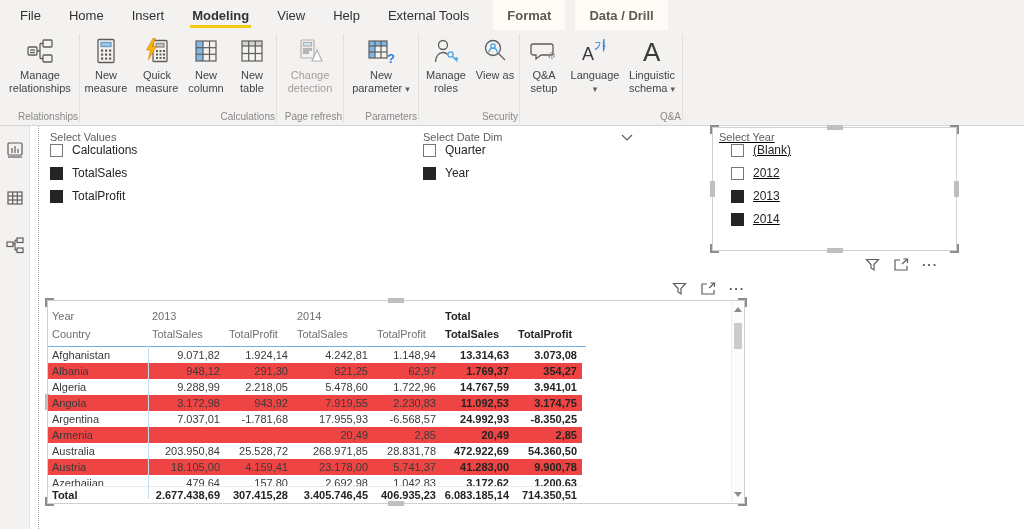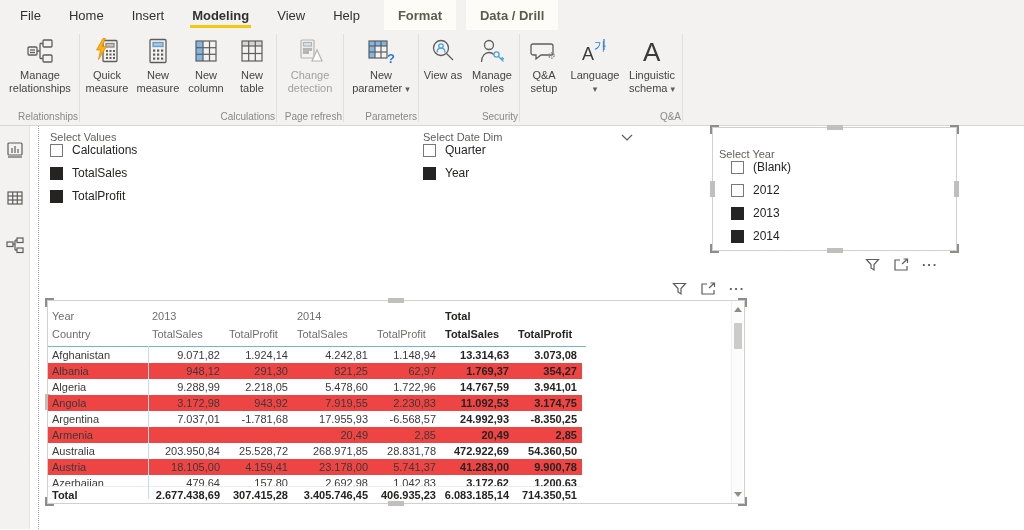--- a/index.html
+++ b/index.html
@@ -97,20 +97,21 @@
 <div class="app">
 
   <div class="ribbon">
     <div class="tabbar">
         <div class="tab">File</div>
         <div class="tab">Home</div>
         <div class="tab">Insert</div>
         <div class="tab active">Modeling</div>
         <div class="tab">View</div>
         <div class="tab">Help</div>
+        <div class="tab">External Tools</div>
         <div class="tab contextual">Format</div>
         <div class="tab contextual">Data / Drill</div>
       </div>
     <div class="ribbon-body">
 
       <div class="rgroup">
         <div class="rbuttons">
           <div class="rbtn" style="width:76px">
             <div class="ricon">
               <svg class="icn" width="30" height="30" viewBox="0 0 30 30" fill="none" stroke="#5f5d5b" stroke-width="1.3">
@@ -124,20 +125,40 @@
             </div>
             <div class="rlabel">Manage relationships</div>
           </div>
         </div>
         <div class="rgroup-label">Relationships</div>
       </div>
       <div class="rsep"></div>
 
       <div class="rgroup">
         <div class="rbuttons">
+          <div class="rbtn" style="width:50px">
+            <div class="ricon">
+              <svg class="icn" width="28" height="28" viewBox="0 0 28 28" fill="none" stroke="#5f5d5b" stroke-width="1.3">
+                <rect x="6" y="2.5" width="16" height="23" rx="1"></rect>
+                <rect x="9" y="5.5" width="10" height="4" fill="#9ecbec" stroke="#6b9dc4"></rect>
+                <g fill="#5f5d5b" stroke="none">
+                  <rect x="9" y="12.5" width="2.2" height="2.2"></rect>
+                    <rect x="13" y="12.5" width="2.2" height="2.2"></rect>
+                    <rect x="17" y="12.5" width="2.2" height="2.2"></rect>
+                  <rect x="9" y="16.5" width="2.2" height="2.2"></rect>
+                    <rect x="13" y="16.5" width="2.2" height="2.2"></rect>
+                    <rect x="17" y="16.5" width="2.2" height="2.2"></rect>
+                  <rect x="9" y="20.5" width="2.2" height="2.2"></rect>
+                    <rect x="13" y="20.5" width="2.2" height="2.2"></rect>
+                    <rect x="17" y="20.5" width="2.2" height="2.2"></rect>
+                </g>
+              </svg>
+            </div>
+            <div class="rlabel">New measure</div>
+          </div>
           <div class="rbtn" style="width:52px">
             <div class="ricon">
               <svg class="icn" width="28" height="28" viewBox="0 0 28 28" fill="none" stroke="#5f5d5b" stroke-width="1.3">
                 <rect x="10" y="3.5" width="14" height="21" rx="1"></rect>
                 <rect x="13" y="6.5" width="8" height="3.5" fill="#c9c7c5" stroke="#8a8886"></rect>
                 <g fill="#5f5d5b" stroke="none">
                   <rect x="13" y="13" width="2" height="2"></rect>
                     <rect x="16.5" y="13" width="2" height="2"></rect>
                     <rect x="20" y="13" width="2" height="2"></rect>
                   <rect x="13" y="16.5" width="2" height="2"></rect>
@@ -145,40 +166,20 @@
                     <rect x="20" y="16.5" width="2" height="2"></rect>
                   <rect x="13" y="20" width="2" height="2"></rect>
                     <rect x="16.5" y="20" width="2" height="2"></rect>
                     <rect x="20" y="20" width="2" height="2"></rect>
                 </g>
                 <polygon points="10,1.5 3.5,13 7.5,13 5.5,22.5 13.5,9.5 9,9.5 12.5,1.5" fill="#fbb116" stroke="#e08f00" stroke-width="0.8"></polygon>
               </svg>
             </div>
             <div class="rlabel">Quick measure</div>
           </div>
-          <div class="rbtn" style="width:50px">
-            <div class="ricon">
-              <svg class="icn" width="28" height="28" viewBox="0 0 28 28" fill="none" stroke="#5f5d5b" stroke-width="1.3">
-                <rect x="6" y="2.5" width="16" height="23" rx="1"></rect>
-                <rect x="9" y="5.5" width="10" height="4" fill="#9ecbec" stroke="#6b9dc4"></rect>
-                <g fill="#5f5d5b" stroke="none">
-                  <rect x="9" y="12.5" width="2.2" height="2.2"></rect>
-                    <rect x="13" y="12.5" width="2.2" height="2.2"></rect>
-                    <rect x="17" y="12.5" width="2.2" height="2.2"></rect>
-                  <rect x="9" y="16.5" width="2.2" height="2.2"></rect>
-                    <rect x="13" y="16.5" width="2.2" height="2.2"></rect>
-                    <rect x="17" y="16.5" width="2.2" height="2.2"></rect>
-                  <rect x="9" y="20.5" width="2.2" height="2.2"></rect>
-                    <rect x="13" y="20.5" width="2.2" height="2.2"></rect>
-                    <rect x="17" y="20.5" width="2.2" height="2.2"></rect>
-                </g>
-              </svg>
-            </div>
-            <div class="rlabel">New measure</div>
-          </div>
           <div class="rbtn" style="width:46px">
             <div class="ricon">
               <svg class="icn" width="28" height="28" viewBox="0 0 28 28" fill="none" stroke="#5f5d5b" stroke-width="1.2">
                 <rect x="4" y="4" width="7" height="20" fill="#7fb8e6" stroke="none"></rect>
                 <rect x="4" y="4" width="20" height="20"></rect>
                 <line x1="11" y1="4" x2="11" y2="24"></line>
                   <line x1="17.5" y1="4" x2="17.5" y2="24"></line>
                 <line x1="4" y1="10.7" x2="24" y2="10.7"></line>
                   <line x1="4" y1="17.3" x2="24" y2="17.3"></line>
               </svg>
@@ -244,45 +245,45 @@
             </div>
             <div class="rlabel"><span>New parameter</span> <span class="chev">▾</span></div>
           </div>
         </div>
         <div class="rgroup-label">Parameters</div>
       </div>
       <div class="rsep"></div>
 
       <div class="rgroup">
         <div class="rbuttons">
+          <div class="rbtn" style="width:52px">
+            <div class="ricon">
+              <svg class="icn" width="28" height="28" viewBox="0 0 28 28" fill="none" stroke="#5f5d5b" stroke-width="1.3">
+                <circle cx="11" cy="8" r="4.5"></circle>
+                <path d="M3.5 25 c0-6.5 3.8-9.5 7.5-9.5 2 0 3.6 0.8 4.8 2.2"></path>
+                <g stroke="#4aa3e0">
+                  <circle cx="18.5" cy="17.5" r="2.6"></circle>
+                  <path d="M20.5 19.5 L25.5 24.5 M23 22 L24.8 20.2 M24 23 L25.8 21.2"></path>
+                </g>
+              </svg>
+            </div>
+            <div class="rlabel">Manage roles</div>
+          </div>
           <div class="rbtn" style="width:38px">
             <div class="ricon">
               <svg class="icn" width="28" height="28" viewBox="0 0 28 28" fill="none" stroke="#5f5d5b" stroke-width="1.3">
                 <circle cx="12" cy="11" r="7.5"></circle>
                 <line x1="17.5" y1="16.5" x2="24" y2="23"></line>
                 <g stroke="#4aa3e0">
                   <circle cx="12" cy="9" r="2.2"></circle>
                   <path d="M8 15.5 c0-3 1.8-4.3 4-4.3 s4 1.3 4 4.3"></path>
                 </g>
               </svg>
             </div>
             <div class="rlabel">View as</div>
-          </div>
-          <div class="rbtn" style="width:52px">
-            <div class="ricon">
-              <svg class="icn" width="28" height="28" viewBox="0 0 28 28" fill="none" stroke="#5f5d5b" stroke-width="1.3">
-                <circle cx="11" cy="8" r="4.5"></circle>
-                <path d="M3.5 25 c0-6.5 3.8-9.5 7.5-9.5 2 0 3.6 0.8 4.8 2.2"></path>
-                <g stroke="#4aa3e0">
-                  <circle cx="18.5" cy="17.5" r="2.6"></circle>
-                  <path d="M20.5 19.5 L25.5 24.5 M23 22 L24.8 20.2 M24 23 L25.8 21.2"></path>
-                </g>
-              </svg>
-            </div>
-            <div class="rlabel">Manage roles</div>
           </div>
         </div>
         <div class="rgroup-label">Security</div>
       </div>
       <div class="rsep"></div>
 
       <div class="rgroup">
         <div class="rbuttons">
           <div class="rbtn" style="width:44px">
             <div class="ricon">
@@ -395,21 +396,21 @@
 
       <div class="vframe" style="left:682px; top:1px; width:245px; height:124px;">
         <div class="h-c tl"></div>
         <div class="h-c tr"></div>
         <div class="h-c bl"></div>
         <div class="h-c br"></div>
         <div class="h-mid top"></div>
         <div class="h-mid bottom"></div>
         <div class="h-mid left"></div>
         <div class="h-mid right"></div>
-        <div class="slicer" style="left:6px; top:20px;">
+        <div class="slicer" style="left:6px; top:3px;text-decoration:underline;">
           <div class="slicer-header">
               <span>Select Year</span>
             </div>
           <div style="padding-left:12px;">
               <div class="slicer-item">
                 <span class="cb"></span>
                 <span class="cb-label">(Blank)</span>
               </div>
               <div class="slicer-item">
                 <span class="cb"></span>

